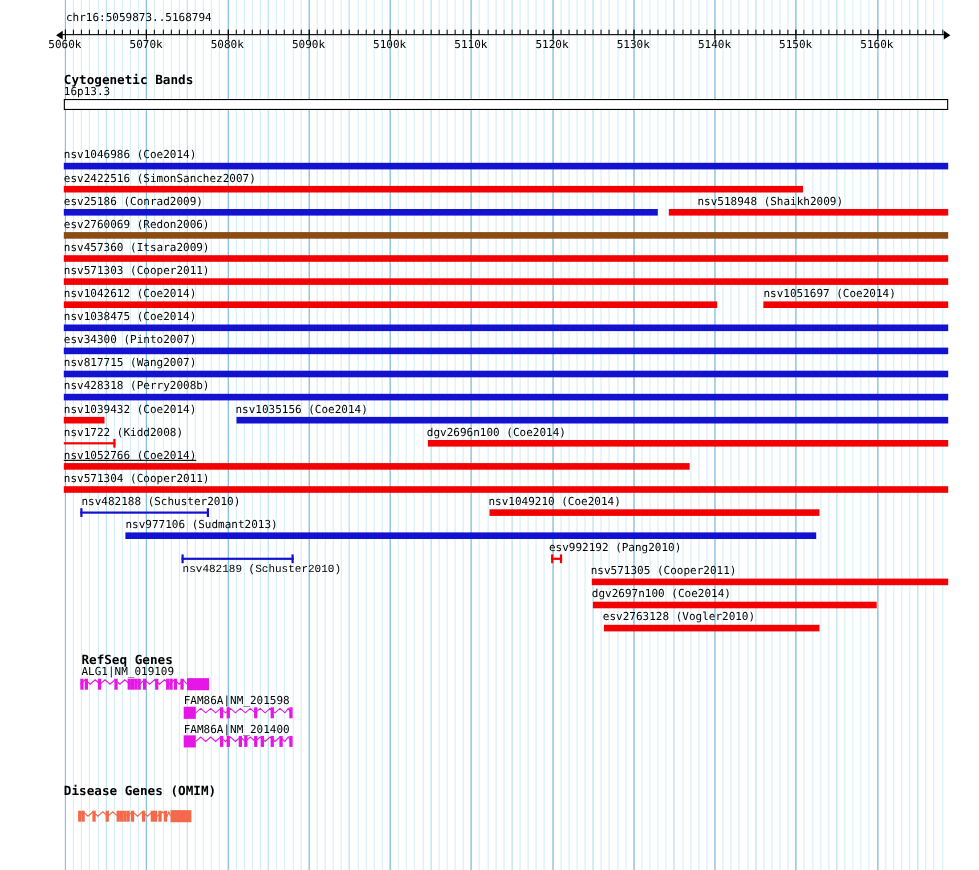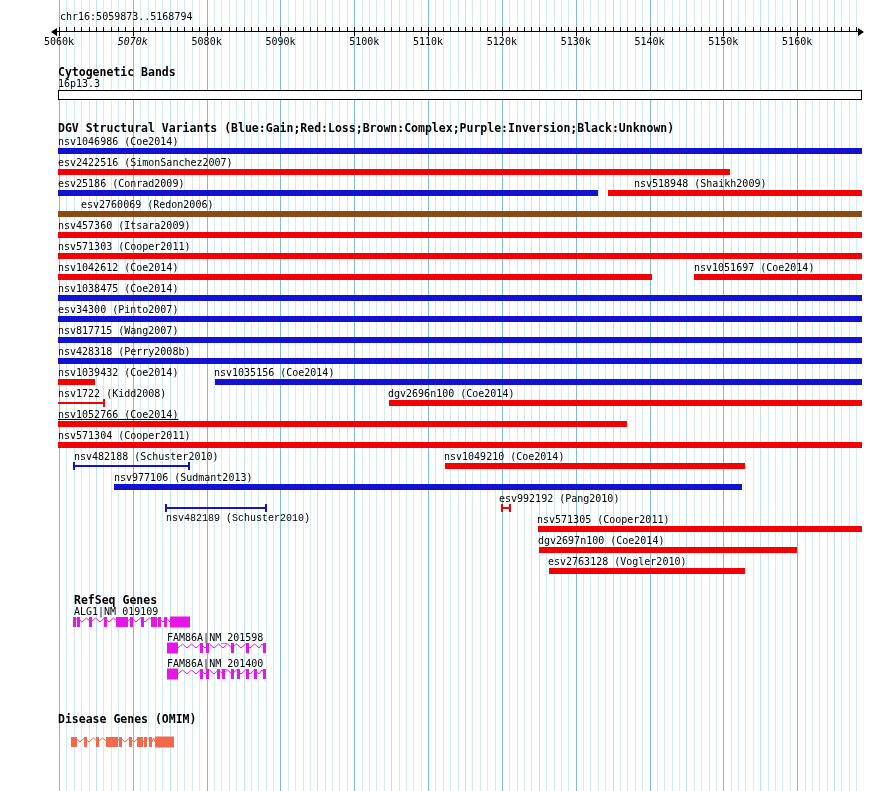--- a/index.html
+++ b/index.html
@@ -39,47 +39,46 @@
   <div id="grid"></div>
 
   <div class="lbl" style="left:60px;top:11px;">chr16:5059873..5168794</div>
   <div id="ticks-minor"></div>
   <div id="ticks-major"></div>
   <div id="ruler-line"></div>
   <div id="arr-l" class="arr"></div>
   <div id="arr-r" class="arr"></div>
   <div id="axis-labels">
       <div class="axis-lab" style="left: 59px;">5060k</div>
-      <div class="axis-lab" style="left: 132.815px; font-style: italic;">5070k</div>
+      <div class="axis-lab" style="left: 132.815px;">5070k</div>
       <div class="axis-lab" style="left: 206.63px;">5080k</div>
       <div class="axis-lab" style="left: 280.445px;">5090k</div>
-      <div class="axis-lab" style="left: 354.26px; margin-left: 10px;">5100k</div>
+      <div class="axis-lab" style="left: 354.26px;">5100k</div>
       <div class="axis-lab" style="left: 428.075px;">5110k</div>
       <div class="axis-lab" style="left: 501.89px;">5120k</div>
       <div class="axis-lab" style="left: 575.705px;">5130k</div>
       <div class="axis-lab" style="left: 649.52px;">5140k</div>
       <div class="axis-lab" style="left: 723.335px;">5150k</div>
       <div class="axis-lab" style="left: 797.15px;">5160k</div>
     </div>
 
   <div class="title" style="left:58px;top:66px;">Cytogenetic Bands</div>
   <div class="lbl" style="left:58px;top:78px;">16p13.3</div>
   <div id="cytoband-rect"></div>
 
-  <div class="title" style="left:58px;top:122px;">DGV Structural Variants (Blue:Gain;Red:Loss;Brown:Complex;Purple:Inversion;Black:Unknown)</div>
   <div id="tracks">
       <div class="lbl" style="left: 58px; top: 136px;">nsv1046986 (Coe2014)</div>
       <div class="bar" style="left: 58px; top: 148px; width: 804px; background: rgb(18, 18, 208);"></div>
       <div class="lbl" style="left: 58px; top: 157px;">esv2422516 (SimonSanchez2007)</div>
       <div class="bar" style="left: 58px; top: 169px; width: 672px; background: rgb(242, 2, 2);"></div>
       <div class="lbl" style="left: 58px; top: 178px;">esv25186 (Conrad2009)</div>
       <div class="bar" style="left: 58px; top: 190px; width: 540px; background: rgb(18, 18, 208);"></div>
       <div class="lbl" style="left: 607px; top: 178px; margin-left: 27px;">nsv518948 (Shaikh2009)</div>
       <div class="bar" style="left: 608px; top: 190px; width: 254px; background: rgb(242, 2, 2);"></div>
-      <div class="lbl" style="left: 58px; top: 199px; margin-left: 23px;">esv2760069 (Redon2006)</div>
+      <div class="lbl" style="left: 58px; top: 199px;">esv2760069 (Redon2006)</div>
       <div class="bar" style="left: 58px; top: 211px; width: 804px; background: rgb(138, 75, 21);"></div>
       <div class="lbl" style="left: 58px; top: 220px;">nsv457360 (Itsara2009)</div>
       <div class="bar" style="left: 58px; top: 232px; width: 804px; background: rgb(242, 2, 2);"></div>
       <div class="lbl" style="left: 58px; top: 241px;">nsv571303 (Cooper2011)</div>
       <div class="bar" style="left: 58px; top: 253px; width: 804px; background: rgb(242, 2, 2);"></div>
       <div class="lbl" style="left: 58px; top: 262px;">nsv1042612 (Coe2014)</div>
       <div class="bar" style="left: 58px; top: 274px; width: 594px; background: rgb(242, 2, 2);"></div>
       <div class="lbl" style="left: 694px; top: 262px;">nsv1051697 (Coe2014)</div>
       <div class="bar" style="left: 694px; top: 274px; width: 168px; background: rgb(242, 2, 2);"></div>
       <div class="lbl" style="left: 58px; top: 283px;">nsv1038475 (Coe2014)</div>

